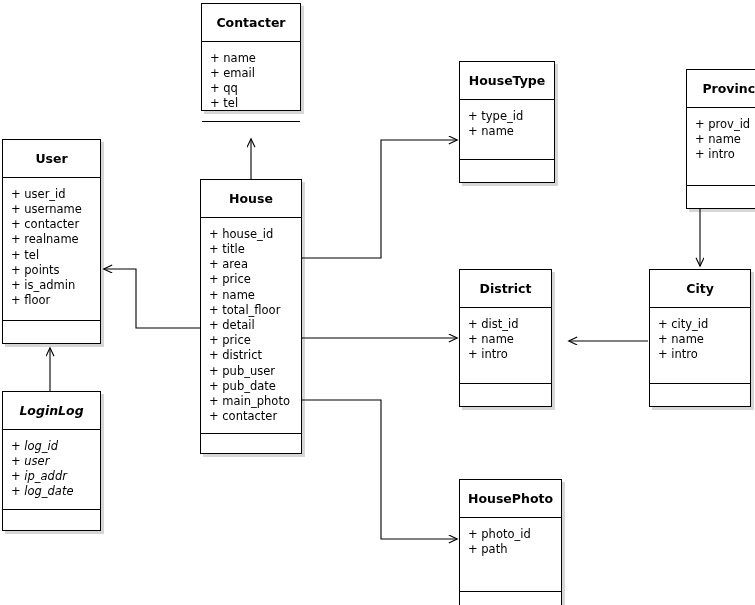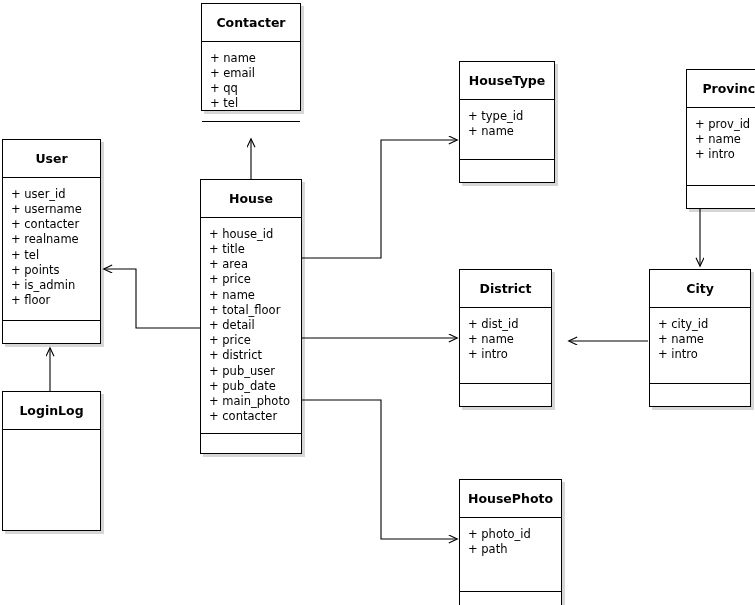--- a/index.html
+++ b/index.html
@@ -146,22 +146,28 @@
       <div class="attr">+ price</div>
       <div class="attr">+ district</div>
       <div class="attr">+ pub_user</div>
       <div class="attr">+ pub_date</div>
       <div class="attr">+ main_photo</div>
       <div class="attr">+ contacter</div>
     </div>
     <div class="uml-ops"></div>
   </div>
 
-  <div class="umlclass" style="left:2px; top:391px; width:99px; height:140px;">
+  <div class="umlclass" style="left:2px; top:391px; width:99px; height:140px;font-style:italic;">
     <div class="uml-title">LoginLog</div>
+    <div class="uml-attrs">
+      <div class="attr">+ log_id</div>
+      <div class="attr">+ user</div>
+      <div class="attr">+ ip_addr</div>
+      <div class="attr">+ log_date</div>
+    </div>
     <div class="uml-ops"></div>
   </div>
 
   <div class="umlclass" style="left:459px; top:61px; width:96px; height:122px;">
     <div class="uml-title">HouseType</div>
     <div class="uml-attrs">
       <div class="attr">+ type_id</div>
       <div class="attr">+ name</div>
     </div>
     <div class="uml-ops"></div>

